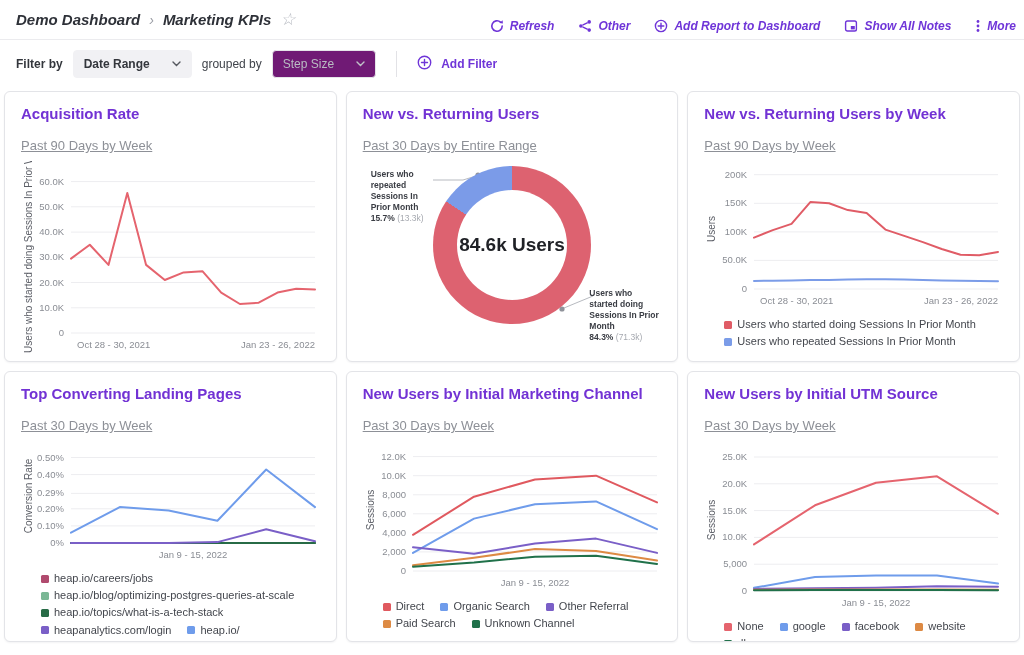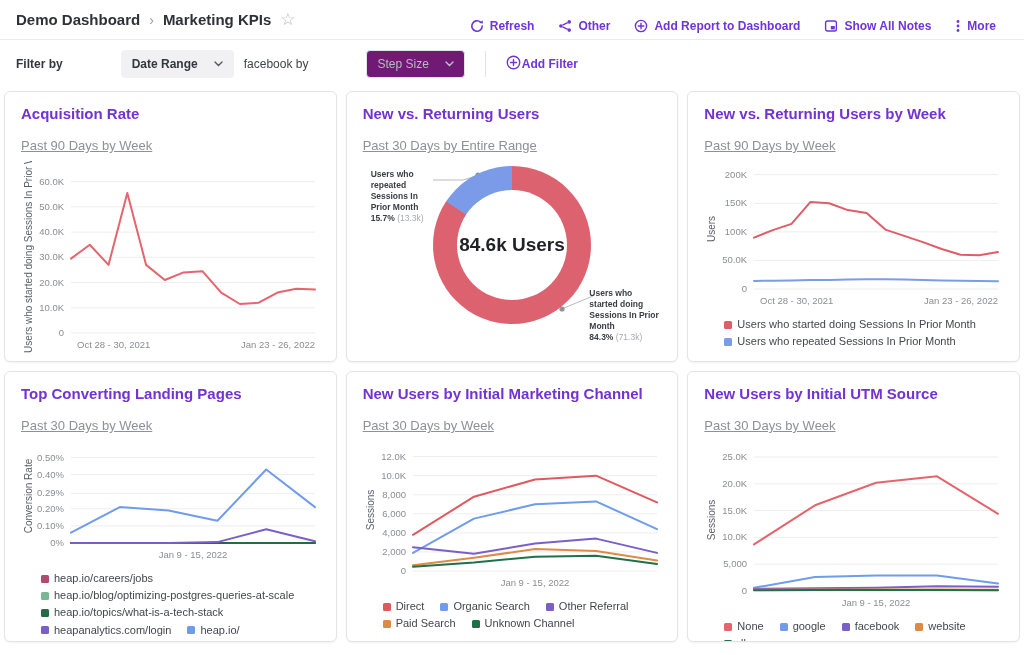--- a/index.html
+++ b/index.html
@@ -2,37 +2,37 @@
 <html><head>
 <meta charset="utf-8">
 <style>
   * { box-sizing: border-box; }
   html,body { margin:0; padding:0; background:#fff; }
   body {
     width:1024px; height:655px; overflow:hidden;
     font-family:"Liberation Sans", sans-serif; color:#33363c;
   }
   
-  .header { display:flex; justify-content:space-between; align-items:center; height:39px; padding:0 28px 0 16px; }
+  .header { display:flex; justify-content:space-between; align-items:center; height:39px; padding:0 8px 0 16px;font-style:italic; }
   .breadcrumb { display:flex; align-items:center; gap:9px; font-size:15px; font-weight:700; color:#2e3138; }
   .crumb-sep { color:#9a9da4; font-weight:400; font-size:14px; }
   .star { color:#b6b9c0; font-size:17px; font-weight:400; cursor:pointer; line-height:1; }
   .toolbar { display:flex; align-items:center; gap:24px; }
   .tool { display:flex; align-items:flex-end; gap:6px; color:#6f35d8; font-size:12px; font-weight:600; cursor:pointer; white-space:nowrap;margin-top:12px; }
   .tool svg { display:block; }
   .hdivider { height:1px; background:#ebebee; }
   
   .filterbar { display:flex; align-items:center; height:48px; padding:0 16px; font-size:12px; gap:10px; }
   .fb-label { font-weight:700; color:#33363c; }
   .fb-label2 { font-weight:500; color:#3f434a; }
-  .pill { display:flex; align-items:center; gap:16px; background:#f1f1f4; border:1px solid #f1f1f4; border-radius:4px; padding:6px 10px; font-weight:600; color:#33363c; cursor:pointer;margin-left:48px; }
+  .pill { display:flex; align-items:center; gap:22px; background:#f1f1f4; border:1px solid #f1f1f4; border-radius:4px; padding:6px 10px; font-weight:600; color:#33363c; cursor:pointer; }
   .pill.disabled { background:#701a75; border:1px solid #e5e5e9; color:#b9bcc2; font-weight:400; cursor:default; }
   .pill svg { display:block; }
   .vdiv { width:1px; height:26px; background:#e2e2e6; margin:0 10px; }
-  .addfilter { display:flex; align-items:center; gap:1px; color:#6f35d8; font-weight:600; cursor:pointer; }
+  .addfilter { display:flex; align-items:center; gap:9px; color:#6f35d8; font-weight:600; cursor:pointer; }
   
   .grid { display:grid; grid-template-columns:repeat(3, 1fr); gap:9px; padding:3px 4px; }
   .card { border:1px solid #e3e4e8; border-radius:6px; background:#fff; box-shadow:0 1px 2px rgba(20,20,43,.05); padding:13px 16px 10px; height:271px; overflow:hidden; }
   .card-title { font-size:15px; font-weight:700; color:#7232d4; cursor:pointer; }
   .card-sub { font-size:13px; color:#8d9097; margin-top:16px;text-decoration:underline; }
   .chart { margin-top:8px; }
   svg text { font-family:"Liberation Sans", sans-serif; }
   .legend { font-size:11px; color:#43464d; display:flex; flex-wrap:wrap; column-gap:16px; row-gap:4px; padding-left:20px; margin-top:5px; line-height:1.2; }
   .li { display:inline-flex; align-items:center; gap:5px; cursor:pointer; }
   .sw { width:8px; height:8px; border-radius:1.5px; display:inline-block; flex:0 0 auto; }
@@ -113,21 +113,21 @@
 <div class="filterbar">
   <span class="fb-label">Filter by</span>
   <span class="pill">
     <span>Date Range</span>
     <span>
         <svg width="9" height="6" viewBox="0 0 9 6">
           <path d="M1 1l3.5 3.5L8 1" fill="none" stroke="#55585f" stroke-width="1.4" stroke-linecap="round"></path>
         </svg>
       </span>
   </span>
-  <span class="fb-label2">facebook by</span>
+  <span class="fb-label2">grouped by</span>
   <span class="pill disabled">
     <span>Step Size</span>
     <span>
         <svg width="9" height="6" viewBox="0 0 9 6">
           <path d="M1 1l3.5 3.5L8 1" fill="none" stroke="#c0c2c8" stroke-width="1.4" stroke-linecap="round"></path>
         </svg>
       </span>
   </span>
   <span class="vdiv"></span>
   <span class="addfilter">

